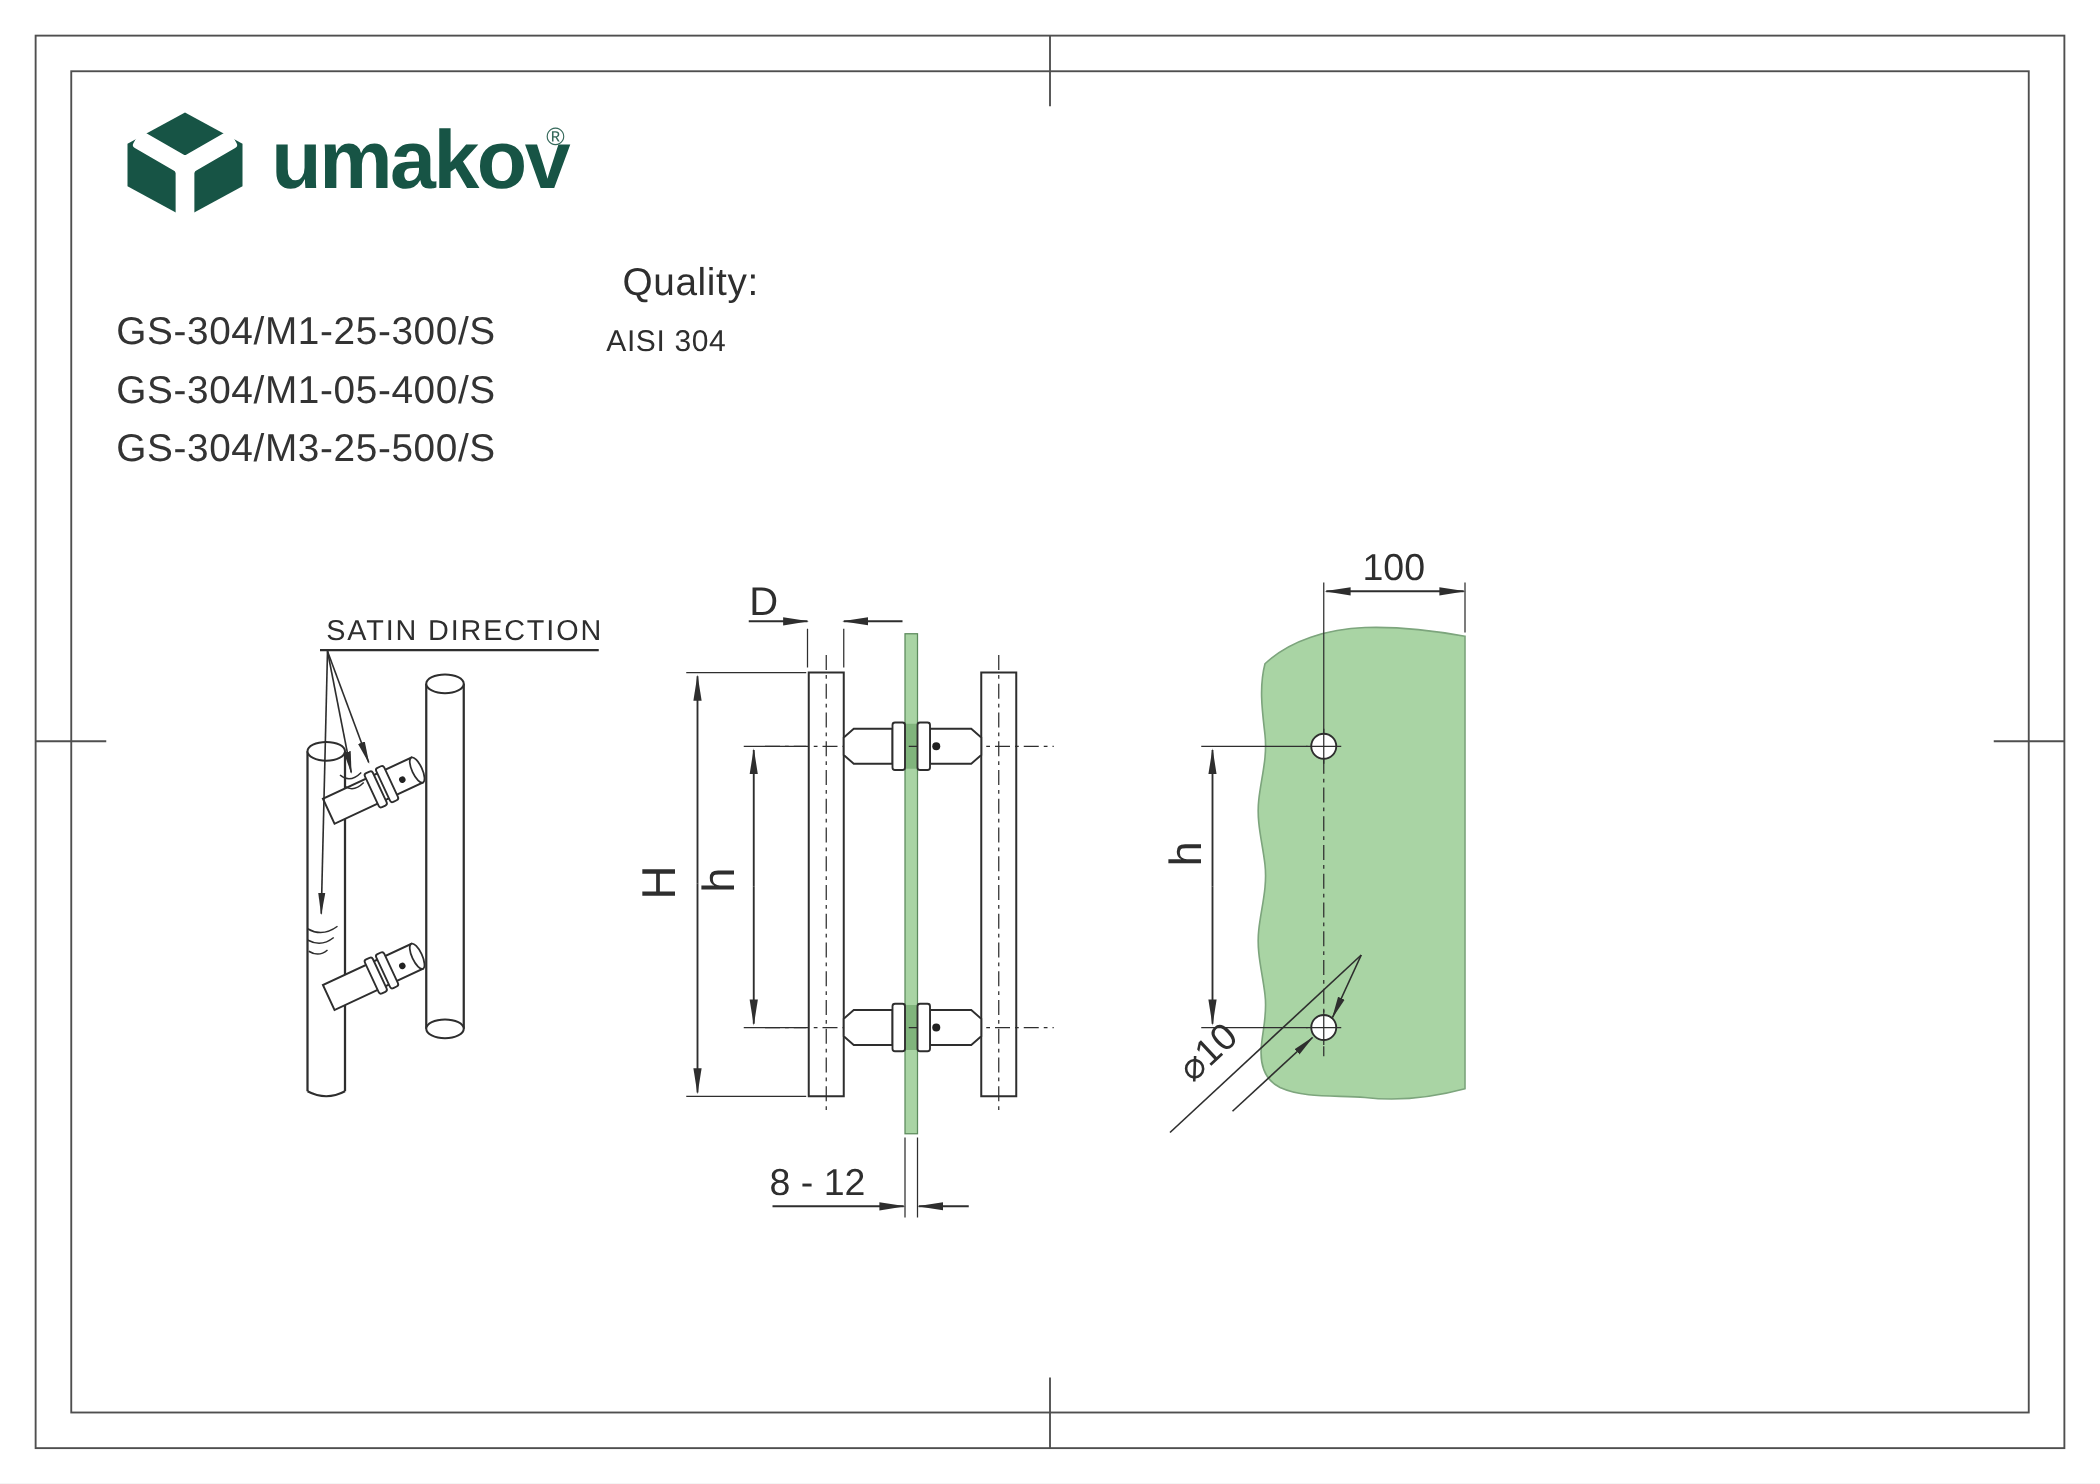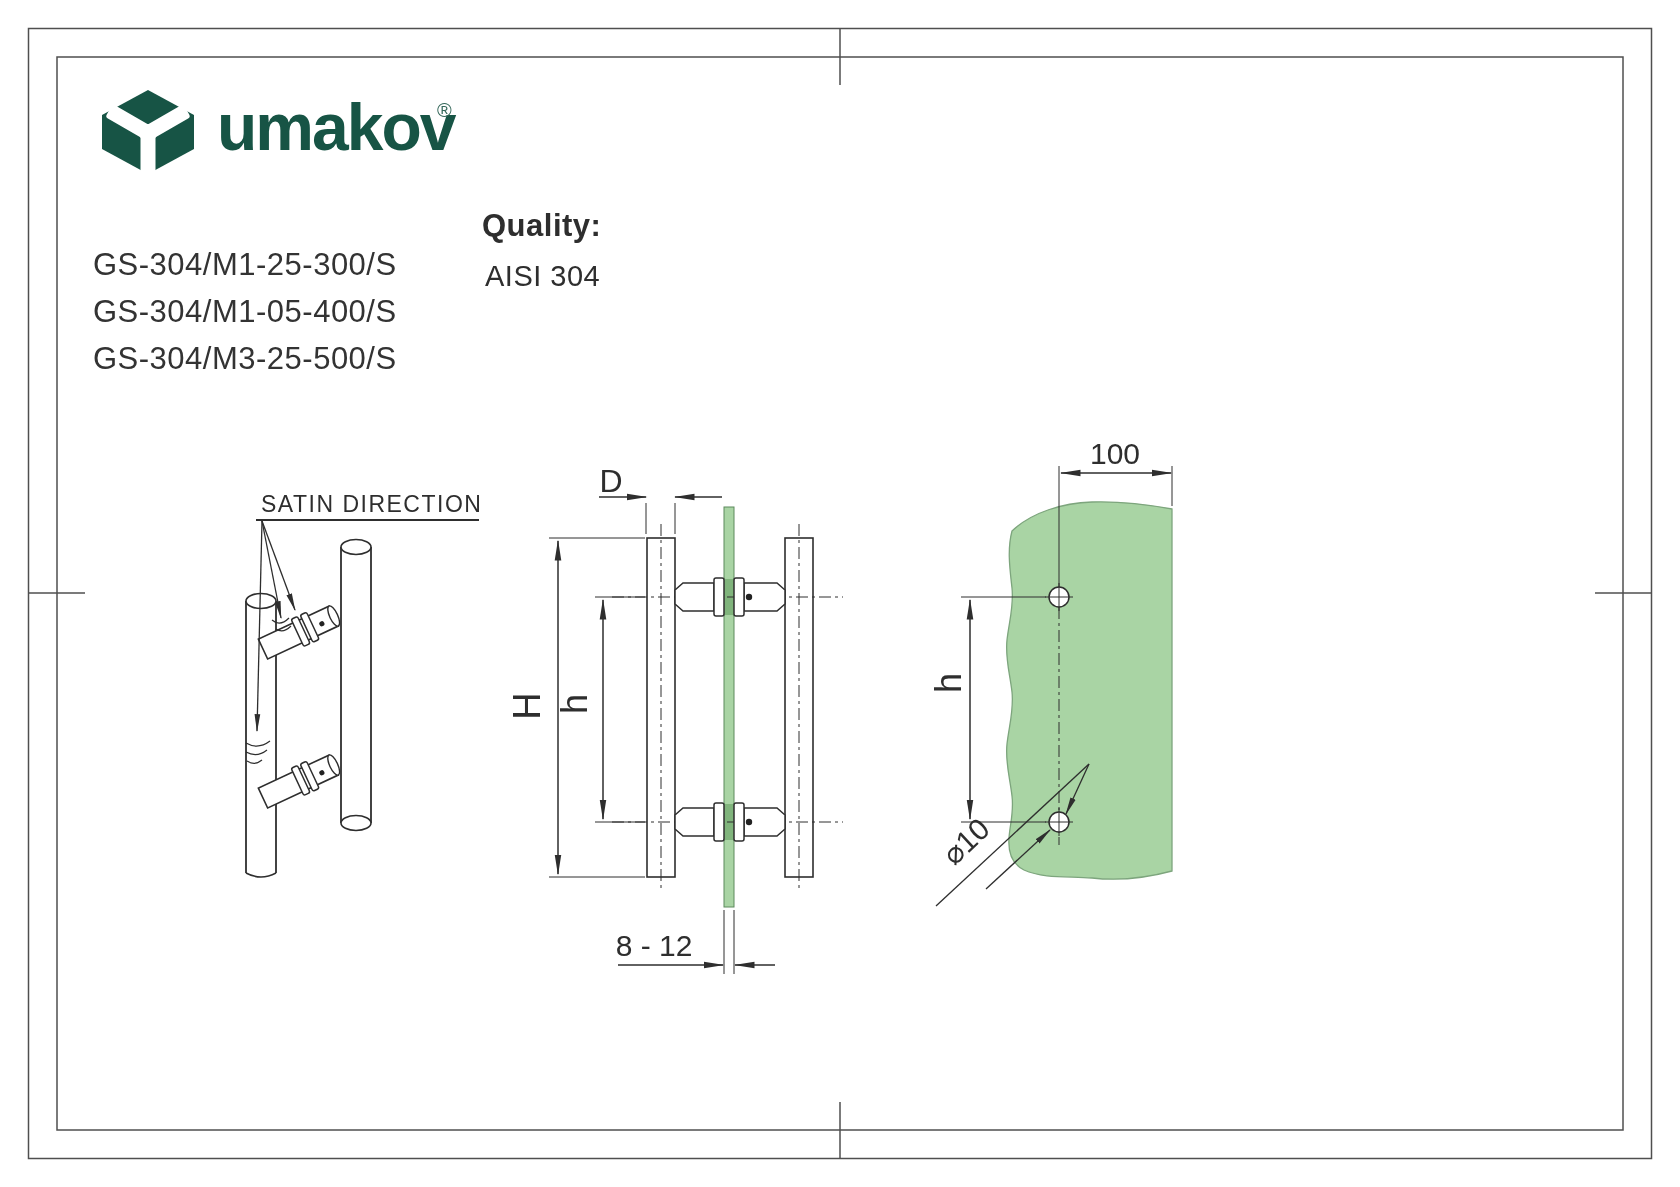--- a/index.html
+++ b/index.html
@@ -7,21 +7,21 @@
     position:relative;width:1680px;height:1187px;background:#ffffff;
     font-family:"Liberation Sans","DejaVu Sans",sans-serif;overflow:hidden;
   }
   .abs{position:absolute;}
   .logo-text{
     font-weight:700;font-size:66px;letter-spacing:-2px;color:#175445;line-height:66px;
   }
   .logo-reg{font-size:20px;font-weight:400;color:#35685a;}
   .codes{font-size:31px;color:#333333;letter-spacing:0.5px;line-height:47px;font-weight:400;text-align:right;}
   .quality-label{font-size:31px;color:#2e2e2e;letter-spacing:0.5px;}
-  .quality-value{font-size:29px;color:#2e2e2e;letter-spacing:0.5px;}
+  .quality-value{font-size:24px;color:#2e2e2e;letter-spacing:0.5px;}
   svg text{font-family:"Liberation Sans","DejaVu Sans",sans-serif;fill:#2e2e2e;}
 </style>
 </head>
 <body>
 
 <div class="sheet">
 
   <div class="abs" style="left:100px;top:88px;width:98px;height:90px;">
     <svg width="98" height="90" viewBox="0 0 98 90">
       <path d="M48,2 L94,27 L94,61 L48,86 L2,61 L2,27 Z" fill="#175445"></path>
@@ -35,21 +35,21 @@
   </div>
   <div class="abs logo-text" style="left:217px;top:94px;">umakov</div>
   <div class="abs logo-reg" style="left:437px;top:99px;">®</div>
 
   <div class="abs codes" style="left:93px;top:241px;">
     <div>GS-304/M1-25-300/S</div>
     <div>GS-304/M1-05-400/S</div>
     <div>GS-304/M3-25-500/S</div>
   </div>
 
-  <div class="abs quality-label" style="left:482px;top:208px;font-weight:bold;">Quality:</div>
+  <div class="abs quality-label" style="left:498px;top:208px;">Quality:</div>
   <div class="abs quality-value" style="left:485px;top:260px;">AISI 304</div>
 
   <svg class="abs" style="left:0;top:0;" width="1680" height="1187" viewBox="0 0 1680 1187">
     <defs>
       <marker id="arr" markerWidth="14" markerHeight="6" refX="13" refY="3" orient="auto" markerUnits="strokeWidth">
         <path d="M0,0.8 L14,3 L0,5.2 Z" fill="#2e2e2e"></path>
       </marker>
     </defs>
 
     <g stroke="#4f4f4f" stroke-width="1.5" fill="none">

